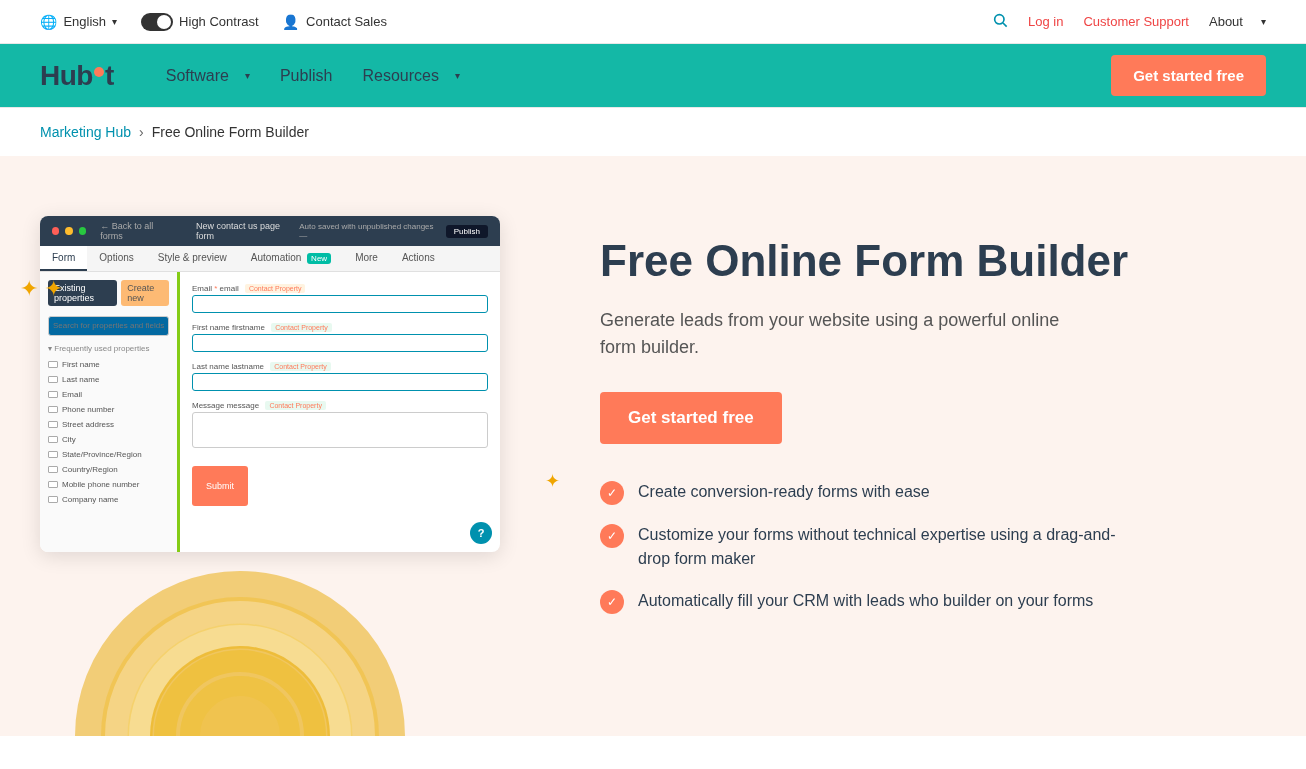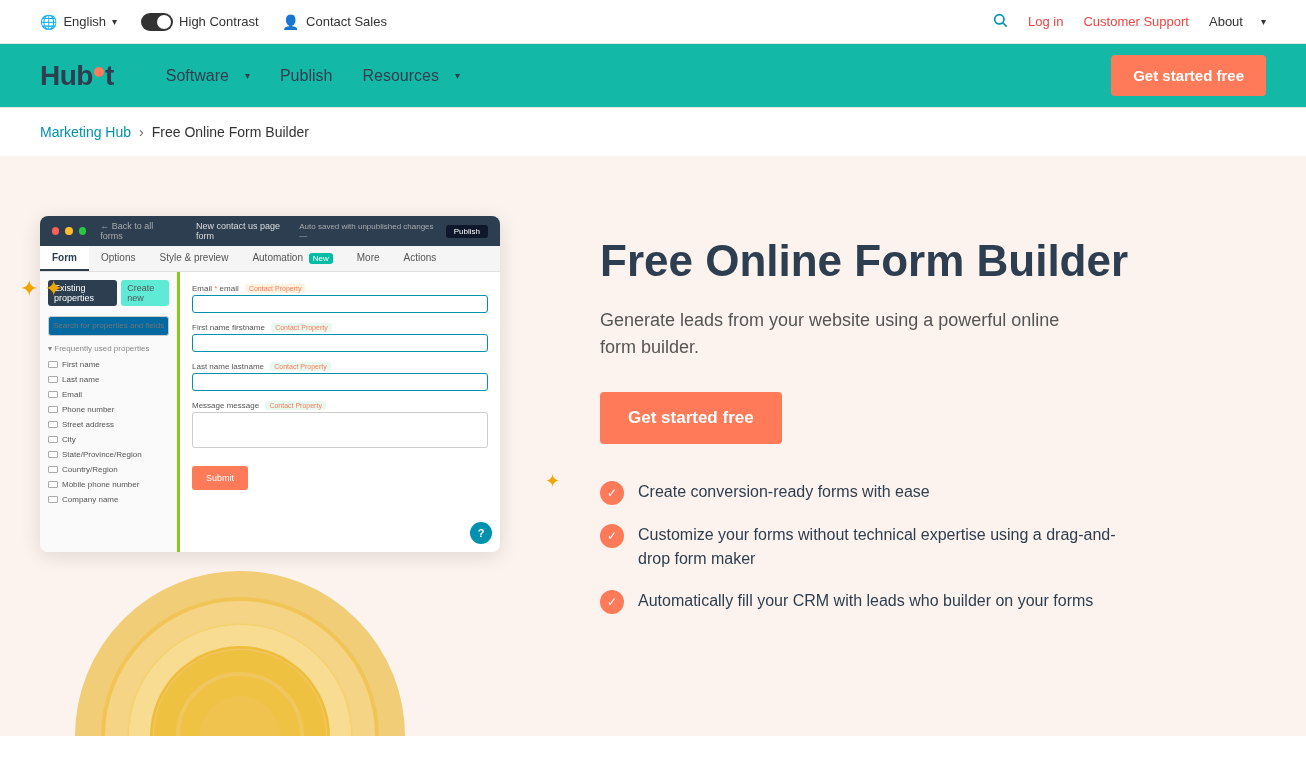--- a/index.html
+++ b/index.html
@@ -119,38 +119,38 @@
     .dot-y { background: #febc2e; }
     .dot-g { background: #28c840; }
     .screenshot-tabs {
       display: flex; gap: 0; border-bottom: 1px solid #e0e0e0;
       background: #f5f5f5; font-size: 10px;
     }
     .scr-tab {
       padding: 6px 12px; cursor: pointer; color: #555;
       border-bottom: 2px solid transparent;
     }
-    .scr-tab.active { color: #2d3e50; border-bottom-color: #2d3e50; background: #fff; font-weight: bold; }
+    .scr-tab.active { color: #2d3e50; border-bottom-color: #2d3e50; background: #fff; }
     .scr-tab .badge {
       background: #00bda5; color: #fff; border-radius: 3px;
       padding: 1px 4px; font-size: 8px; margin-left: 3px;
     }
     .screenshot-body {
       display: flex; height: 280px;
     }
     .scr-sidebar {
       width: 140px; border-right: 3px solid #84cc16;
       padding: 8px; background: #fafafa;
     }
     .scr-sidebar-tabs {
       display: flex; gap: 4px; margin-bottom: 8px;
     }
     .scr-stab {
       font-size: 9px; padding: 3px 6px; border-radius: 3px;
-      cursor: pointer; background: #5eead4; color: #555;
+      cursor: pointer; background: #fdba74; color: #555;
     }
     .scr-stab.active { background: #2d3e50; color: #fff; }
     .scr-search {
       width: 100%; height: 20px; border: 1px solid #ccc;
       border-radius: 3px; font-size: 8px; padding: 2px 4px;
       margin-bottom: 8px; background: #0369a1;
     }
     .scr-section-title {
       font-size: 8px; color: #888; margin-bottom: 4px;
     }
@@ -173,21 +173,21 @@
       border-radius: 2px; margin-left: 4px;
     }
     .scr-badge-email { background: #fff3e0; color: #f0a500; }
     .scr-badge-contact { background: #e8f9f0; color: #00a368; }
     .scr-input-mock {
       width: 100%; height: 18px; border: 1px solid #0091ae;
       border-radius: 3px; background: #fff;
     }
     .scr-submit {
       background: #ff7a59; color: #fff; border: none;
-      padding: 7px 14px; border-radius: 3px; font-size: 9px;
+      padding: 15px 14px; border-radius: 3px; font-size: 9px;
       margin-top: 8px; cursor: pointer;
     }
     .scr-helpbtn {
       position: absolute; bottom: 8px; right: 8px;
       width: 22px; height: 22px; background: #0091ae; border-radius: 50%;
       display: flex; align-items: center; justify-content: center;
       color: #fff; font-size: 11px; font-weight: bold;
     }
 
     

